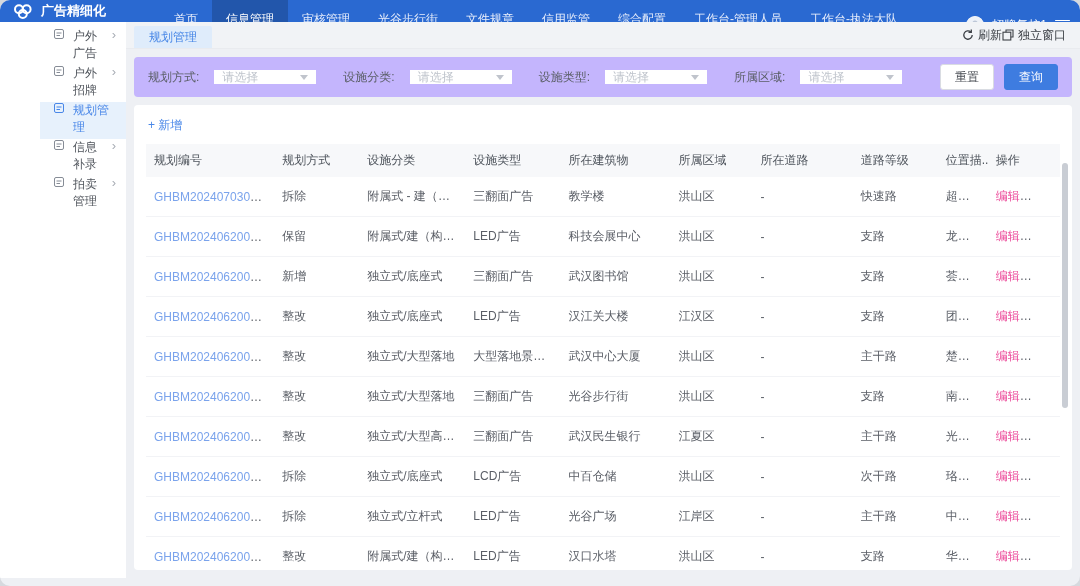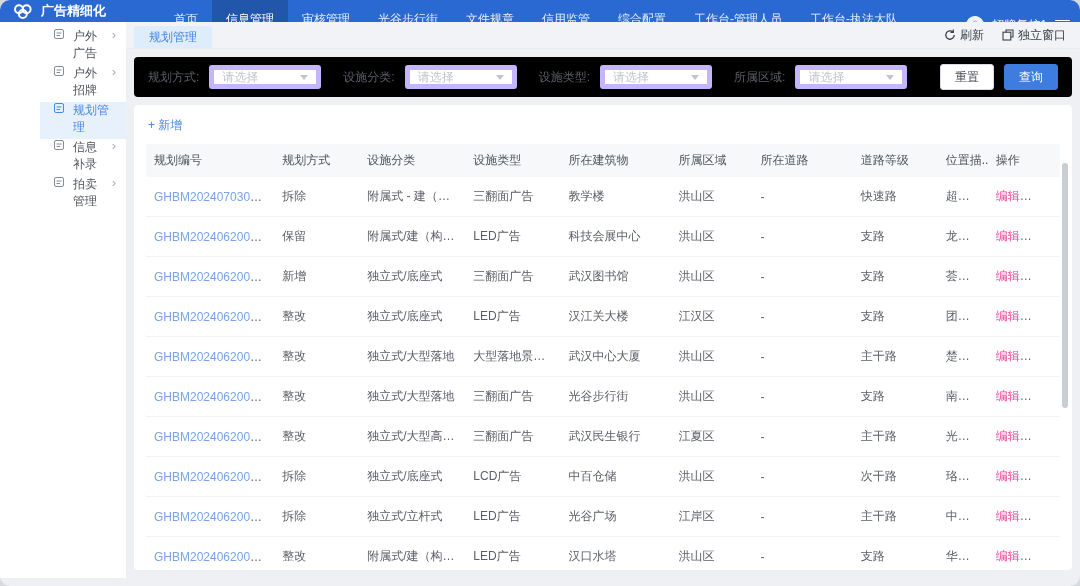--- a/index.html
+++ b/index.html
@@ -25,25 +25,25 @@
   .side-item svg { flex:0 0 auto; color:#868c96; }
   .side-item.active { background:#e7f1fc; color:#4987e8; }
   .side-item.active svg { color:#4987e8; }
   .side-arrow { margin-left:auto; color:#a8adb5; font-size:13px; line-height:1; }
 
   .main { flex:1; display:flex; flex-direction:column; overflow:hidden; }
 
   
   .tabbar { height:27px; background:#f1f3f6; display:flex; align-items:center; padding:0 14px 0 8px; border-bottom:1px solid #e9ebef; }
   .tab { background:#dfecfb; color:#4585e6; font-size:12px; line-height:22px; padding:0 15px; border-radius:2px 2px 0 0; margin-top:4px; align-self:flex-end; cursor:pointer; }
-  .tab-actions { margin-left:auto; display:flex; gap:18px; align-items:center; color:#3c4046; font-size:12px;text-align:right; }
+  .tab-actions { margin-left:auto; display:flex; align-items:center; color:#3c4046; font-size:12px;text-align:right; }
   .tb-btn { display:flex; align-items:center; gap:4px; cursor:pointer; }
 
   
-  .filter-card { margin:8px 8px 0 8px; background:#000000; border-radius:4px; height:40px; display:flex; align-items:center; padding:0 14px; }
+  .filter-card { margin:8px 8px 0 8px; background:#c4b5fd; border-radius:4px; height:40px; display:flex; align-items:center; padding:0 14px; }
   .filter-fields { display:flex; gap:22px; align-items:center; }
   .f-field { display:flex; align-items:center; gap:10px; font-size:12px; color:#5a5e66; }
   .f-select { width:112px; height:24px; border:5px solid #c4b5fd; border-radius:3px; background:#fff; display:flex; align-items:center; justify-content:space-between; padding:0 8px; cursor:pointer; }
   .f-select .ph { color:#bfc4cc; font-size:12px; }
   .caret { width:0; height:0; border-left:4px solid transparent; border-right:4px solid transparent; border-top:5px solid #c0c4cc; }
   .filter-actions { margin-left:auto; display:flex; gap:10px; }
   .btn { height:26px; border-radius:3px; font-size:12px; cursor:pointer; border:1px solid #d9dce2; background:#fff; color:#4a4e55; padding:0 14px; }
   .btn.primary { background:#3e7ce0; border-color:#3e7ce0; color:#fff; }
 
   

